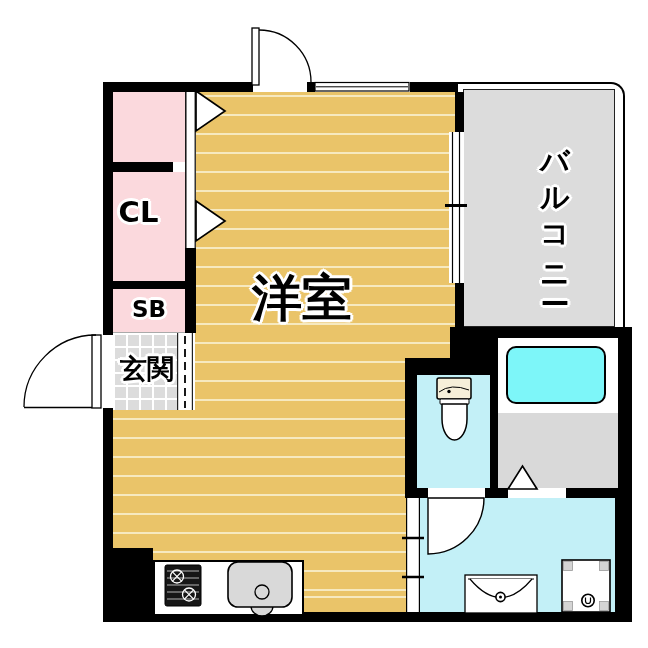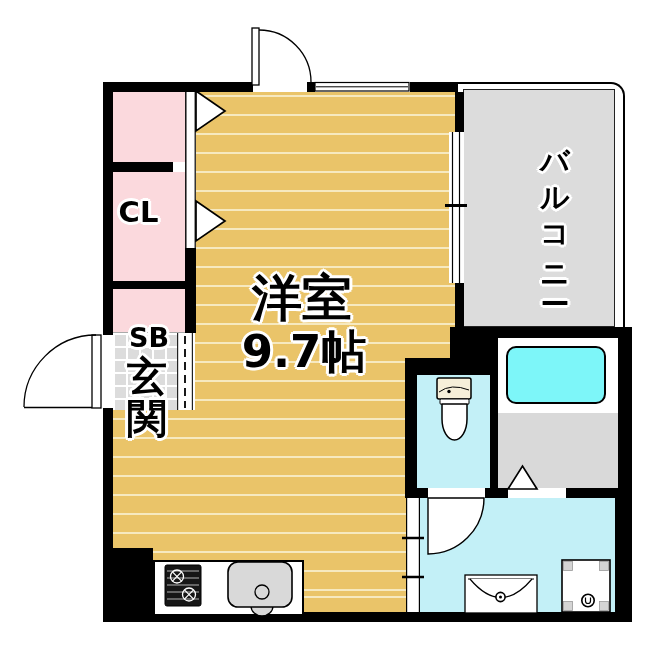--- a/index.html
+++ b/index.html
@@ -173,19 +173,18 @@
     </g>
 
     <g>
       <path d="M251,606 A11,10 0 0 0 273,606" style="fill:var(--sink_gray,#d9d9d9);stroke:#000;stroke-width:1.3"></path>
       <rect x="228" y="562" width="64" height="45" rx="10" style="fill:var(--sink_gray,#d9d9d9);stroke:#000;stroke-width:1.6"></rect>
       <circle cx="262" cy="592" r="7" style="fill:var(--sink_gray,#d9d9d9);stroke:#000;stroke-width:1.3"></circle>
     </g>
   </svg>
 
   <div class="lbl" style="left:196px;top:272px;width:212px;font-size:50px;">洋室</div>
-  <div class="lbl" style="left:192px;top:328px;width:224px;font-size:45px;">9.7帖</div>
   <div class="lbl vtext" style="left:540px;top:104px;height:215px;font-size:29px;letter-spacing:7px;">バルコニー</div>
   <div class="lbl" style="left:113px;top:197px;width:51px;font-size:29px;">CL</div>
-  <div class="lbl" style="left:113px;top:297px;width:72px;font-size:27px;margin-top:27px;">SB</div>
-  <div class="lbl" style="left:108px;top:355px;width:78px;font-size:40px;">玄関</div>
+  <div class="lbl" style="left:113px;top:297px;width:72px;font-size:23px;">SB</div>
+  <div class="lbl" style="left:108px;top:355px;width:78px;font-size:27px;">玄関</div>
 
 </div>
 
 </body></html>

